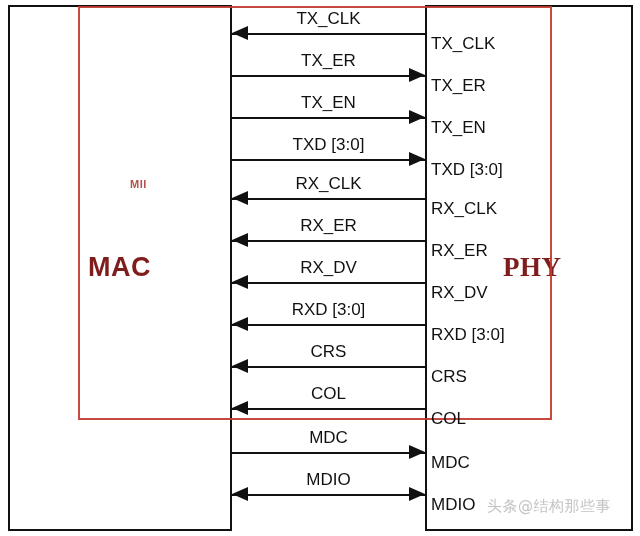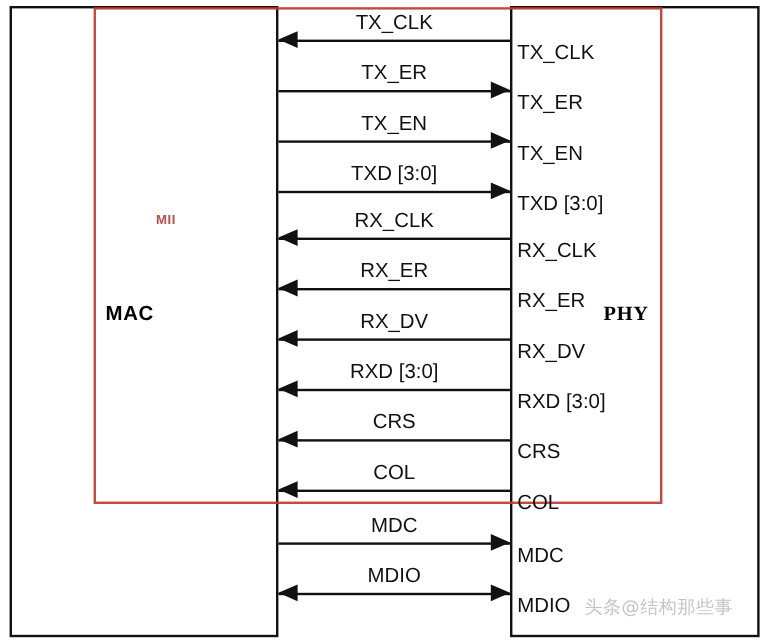--- a/index.html
+++ b/index.html
@@ -42,23 +42,23 @@
     top: 6px;
     width: 474px;
     height: 414px;
     border: 2px solid #c0392f;
     opacity: 0.92;
   }
 
   
   .block-label {
     position: absolute;
-    font-size: 17px;
+    font-size: 27px;
     font-weight: bold;
-    color: #000000;
+    color: #7f1d1d;
     letter-spacing: 0.5px;
     white-space: nowrap;
   }
   #mac-label { left: 88px; top: 252px; }
   #phy-label { left: 503px; top: 252px; font-family: Liberation Serif, serif; }
 
   #mii-label {
     position: absolute;
     left: 130px;
     top: 178px;

